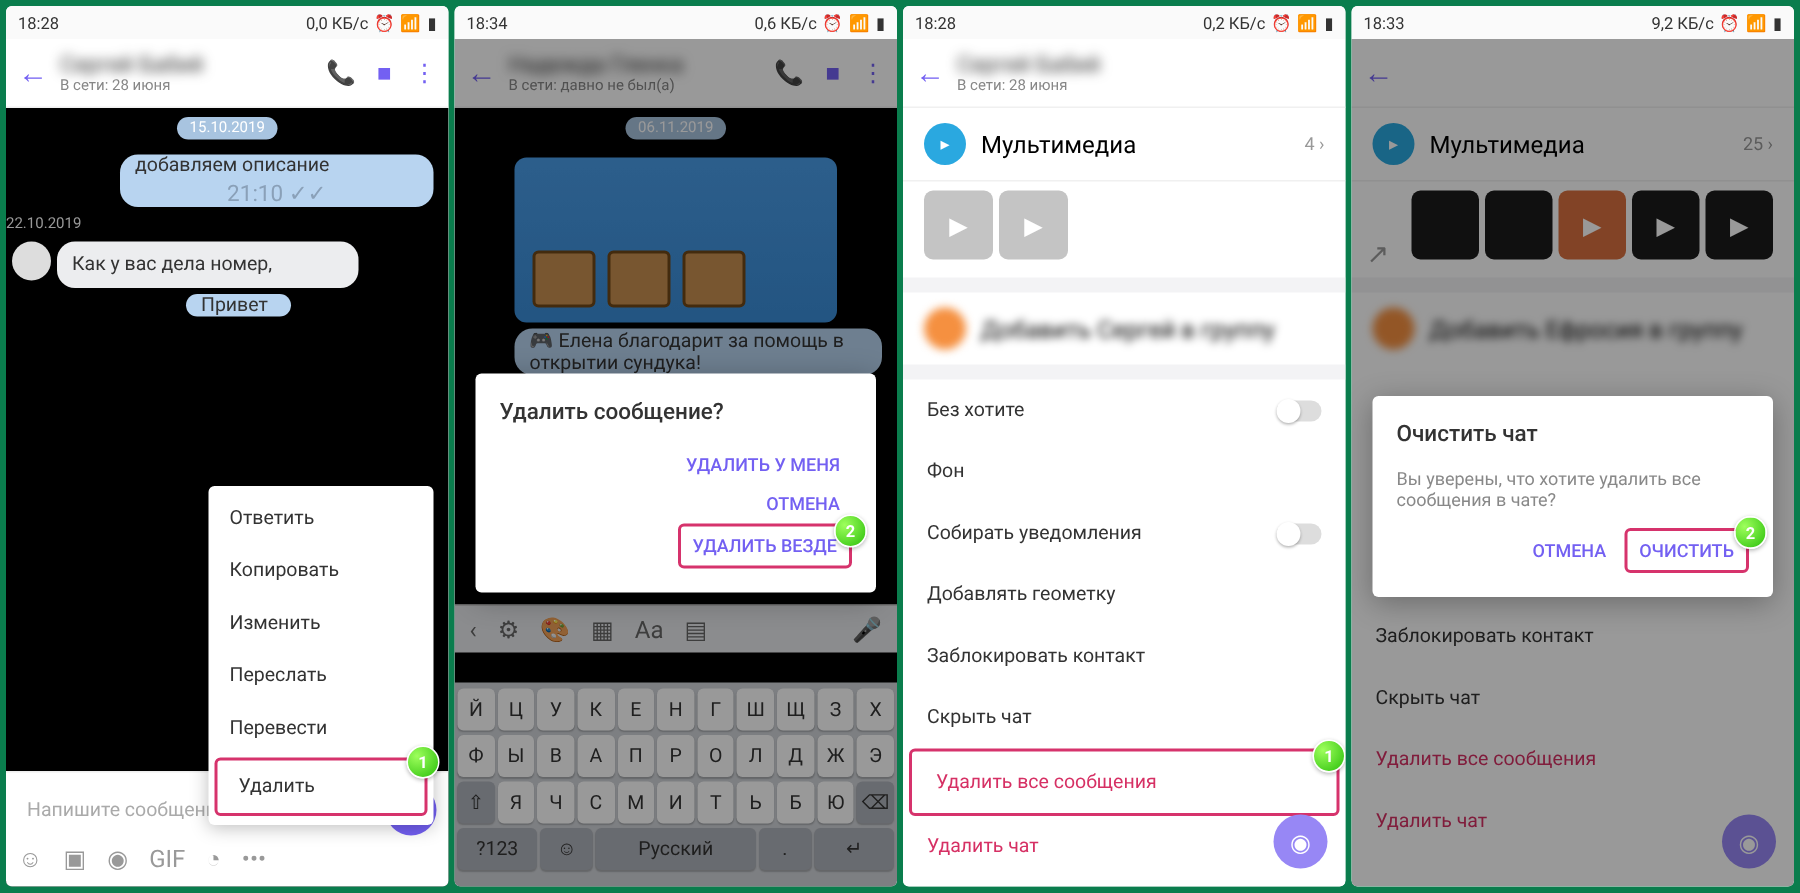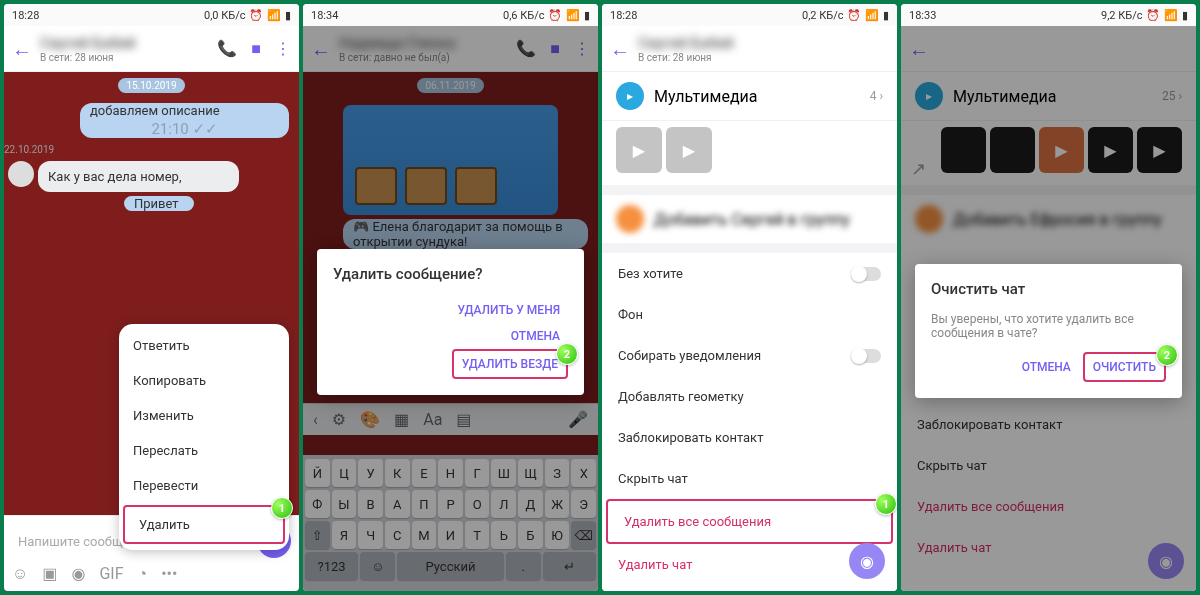--- a/index.html
+++ b/index.html
@@ -5,28 +5,28 @@
   * { box-sizing: border-box; margin: 0; padding: 0; }
   body { font-family: -apple-system, Roboto, sans-serif; background: #0a7d4d; width: 1200px; height: 595px; display: flex; gap: 4px; padding: 4px; }
   .phone { flex: 1; background: #fff; border-radius: 4px; overflow: hidden; display: flex; flex-direction: column; position: relative; }
   .statusbar { height: 22px; background: #fafafa; display: flex; align-items: center; justify-content: space-between; padding: 0 8px; font-size: 11px; color: #333; }
   .statusbar-right { display: flex; gap: 4px; align-items: center; }
   .header { height: 46px; background: #fff; display: flex; align-items: center; padding: 0 8px; border-bottom: 1px solid #f0f0f0; gap: 8px; }
   .back-arrow { color: #7360f2; font-size: 20px; }
   .header-title { flex: 1; filter: blur(4px); color: #333; font-size: 15px; }
   .header-sub { font-size: 10px; color: #888; }
   .header-actions { display: flex; gap: 14px; color: #7360f2; font-size: 16px; }
-  .chat-body { flex: 1; position: relative; background: #7f1d1d; overflow: hidden; }
+  .chat-body { flex: 1; position: relative; background: #000000; overflow: hidden; }
   .date-pill { background: #a8c4e0; color: #fff; font-size: 10px; padding: 2px 8px; border-radius: 8px; display: inline-block; margin: 6px auto; }
   .center { text-align: center; }
   .bubble-out { background: #b8d4f0; border-radius: 12px; padding: 0 10px; margin: 4px 10px 4px 76px; font-size: 13px; color: #333; position: relative; }
   .bubble-in { background: #ecedef; border-radius: 12px; padding: 8px 10px; margin: 4px 60px 4px 34px; font-size: 13px; color: #333; position: relative; }
   .time-small { font-size: 15px; color: #8aa0b8; text-align: center; margin-top: 2px; }
   .date-label { text-align: left; font-size: 10px; color: #999; margin: 6px 0; }
-  .context-menu { position: absolute; right: 10px; top: 252px; background: #fff; border-radius: 14px; box-shadow: 0 2px 12px rgba(0,0,0,.25); width: 170px; padding: 4px 0; z-index: 10; }
+  .context-menu { position: absolute; right: 10px; top: 252px; background: #fff; border-radius: 4px; box-shadow: 0 2px 12px rgba(0,0,0,.25); width: 150px; padding: 4px 0; z-index: 10; }
   .context-menu .item { padding: 10px 14px; font-size: 13px; color: #333; }
   .context-menu .item.hl { border: 2px solid #d6336c; border-radius: 4px; margin: 2px 4px; position: relative; }
   .badge-num { position: absolute; width: 22px; height: 22px; border-radius: 50%; background: radial-gradient(circle at 30% 30%, #9eff5c, #2abf0a); border: 1px solid #fff; color: #fff; font-size: 11px; font-weight: bold; display: flex; align-items: center; justify-content: center; box-shadow: 0 1px 3px rgba(0,0,0,.3); z-index: 20; }
   .input-bar { position: absolute; bottom: 0; left: 0; right: 0; background: #fff; padding: 8px; border-top: 1px solid #eee; }
   .input-row { display: flex; align-items: center; gap: 6px; }
   .msg-input { flex: 1; font-size: 13px; color: #aaa; padding: 6px; }
   .send-btn { width: 34px; height: 34px; border-radius: 50%; background: #7360f2; display: flex; align-items: center; justify-content: center; color: #fff; }
   .toolbar-icons { display: flex; gap: 14px; color: #999; font-size: 16px; margin-top: 6px; }
   .dim { filter: brightness(0.6); }
   .dialog { position: absolute; top: 245px; left: 14px; right: 14px; background: #fff; border-radius: 4px; padding: 16px; z-index: 15; box-shadow: 0 4px 20px rgba(0,0,0,.3); }

